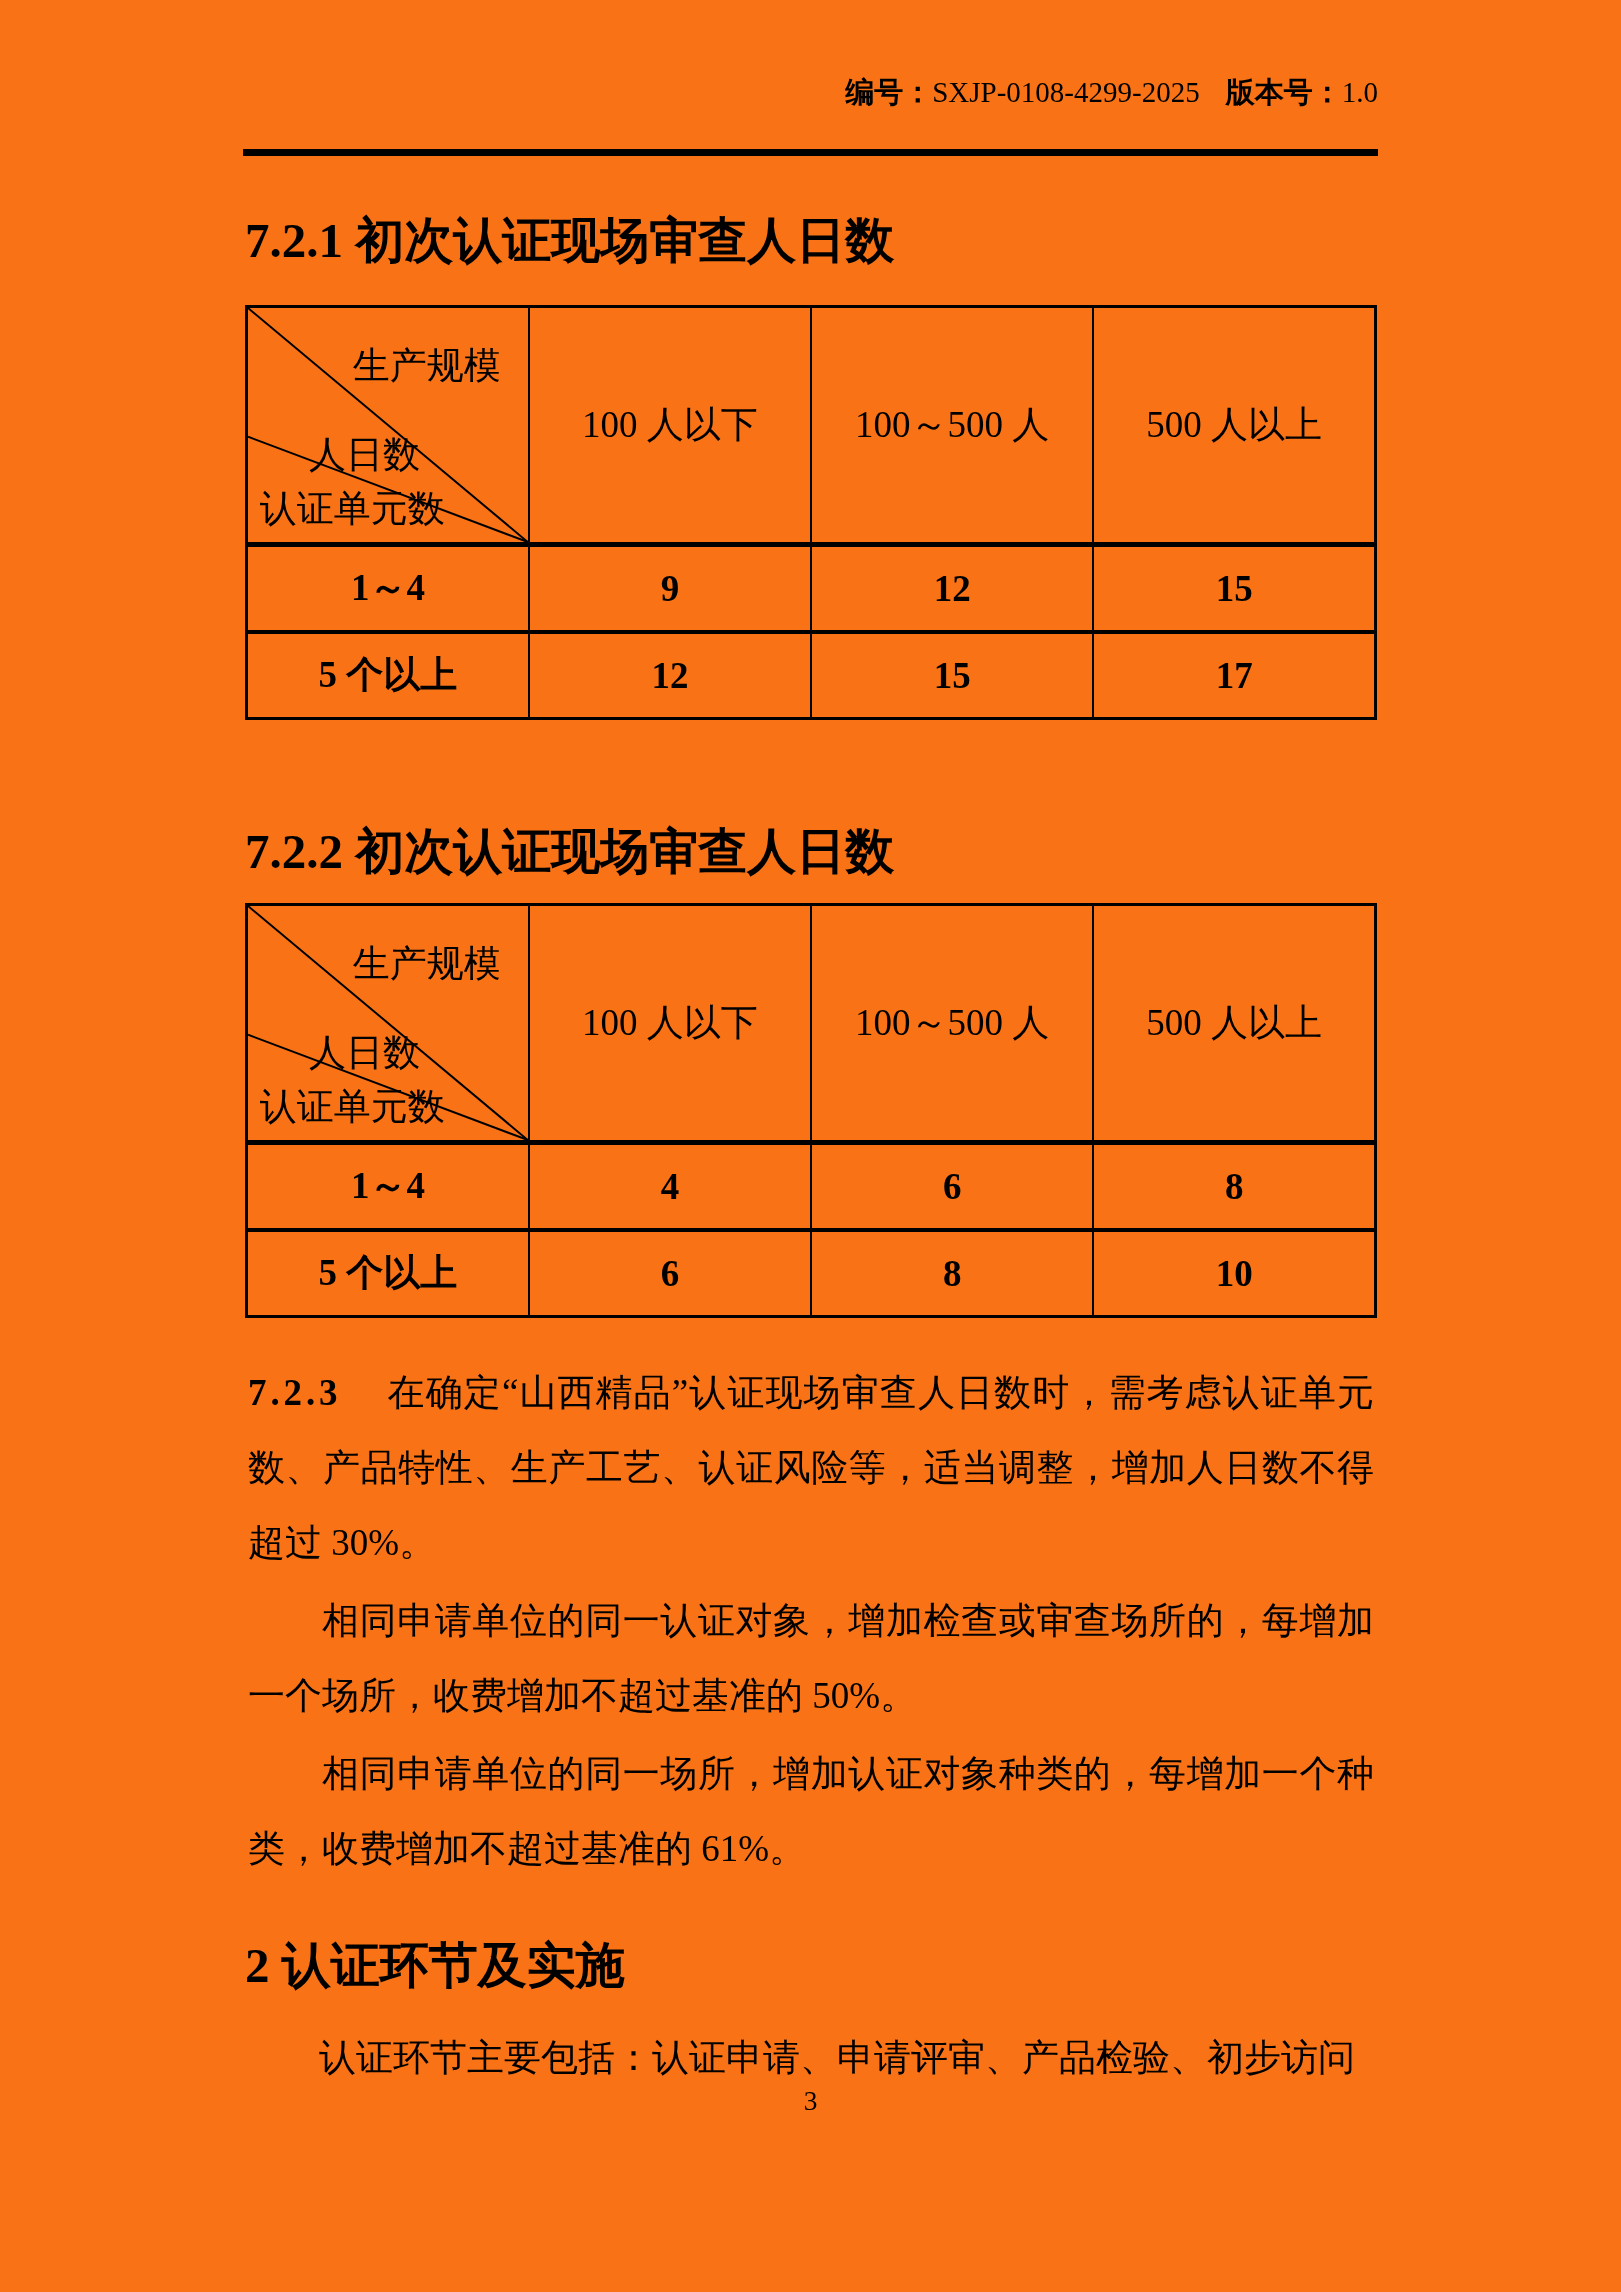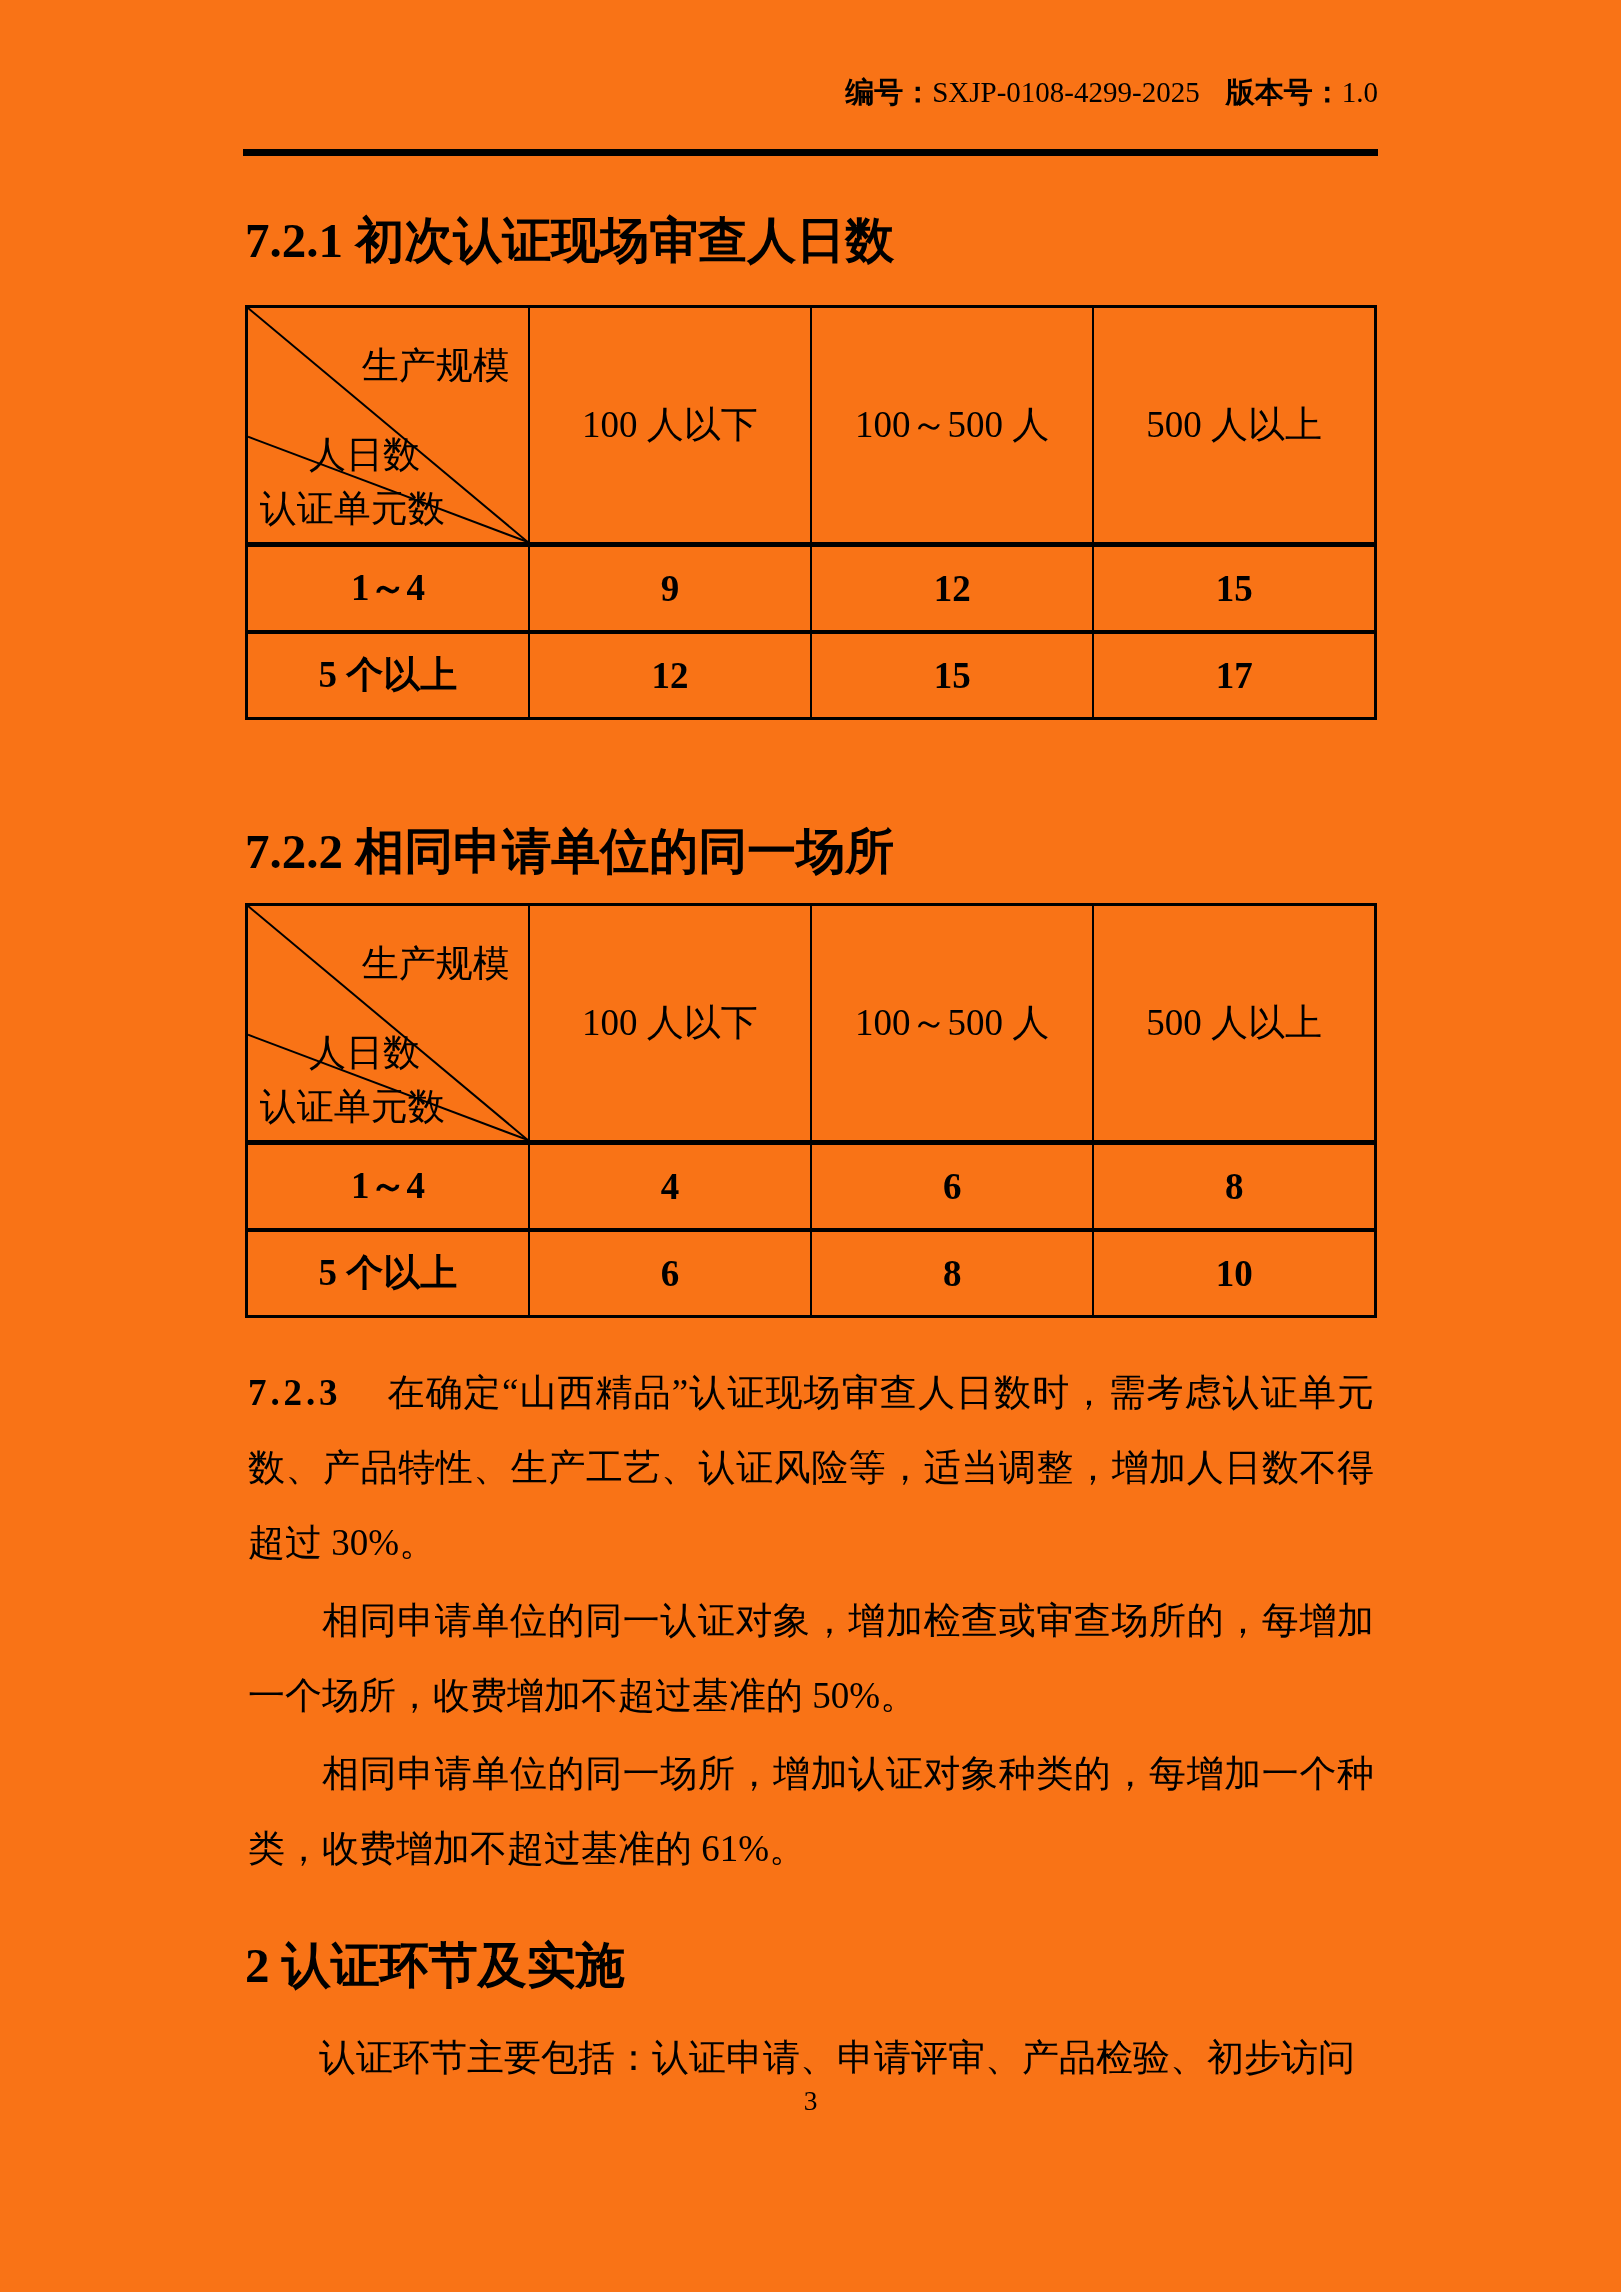--- a/index.html
+++ b/index.html
@@ -41,21 +41,21 @@
   }
   tr.row-hdr  { height:238px; }
   tr.row-hdr td { border-bottom:5.9px solid #000; }
   tr.row-data { height:87px;font-weight:bold; }
   tr.row-data td { border-top:4.9px solid #000; }
   
   td.corner { position:relative; }
   .corner-wrap { position:absolute; inset:0; }
   .corner-wrap svg { position:absolute; inset:0; width:100%; height:100%; }
   .corner-wrap line { stroke:#000; stroke-width:2; }
-  .c-top { position:absolute; top:33px;  right:18px; font-size:37px; white-space:nowrap; }
+  .c-top { position:absolute; top:33px;  right:27px; font-size:37px; white-space:nowrap; }
   .c-mid { position:absolute; top:122px; left:61px;  font-size:37px; white-space:nowrap; }
   .c-bot { position:absolute; bottom:7.8px; left:11.8px; font-size:37px; white-space:nowrap; }
   
   .body-flow {
     position:absolute; top:1352px; left:245px; width:1132px;
     font-size:37px; line-height:75px; text-align:justify;
   }
   .body-flow p { margin:3px; }
   .p-indent { text-indent:2em; }
   .sec-num { font-weight:bold; letter-spacing:3.9px; margin-right:45px; }
@@ -106,21 +106,21 @@
     </tr>
     <tr class="row-data">
       <td>5 个以上</td>
       <td>12</td>
       <td>15</td>
       <td>17</td>
     </tr>
   </tbody>
     </table>
 
-  <div class="sec-heading h-722">7.2.2 相同申请单位的同一场所</div>
+  <div class="sec-heading h-722">7.2.2 初次认证现场审查人日数</div>
 
   <table class="dtable t2">
     <tbody>
         <tr class="row-hdr">
       <td class="corner">
         <div class="corner-wrap">
           <svg viewBox="0 0 100 100" preserveAspectRatio="none">
             <line x1="0" y1="0" x2="100" y2="100" vector-effect="non-scaling-stroke"></line>
             <line x1="0" y1="55" x2="100" y2="100" vector-effect="non-scaling-stroke"></line>
           </svg>

